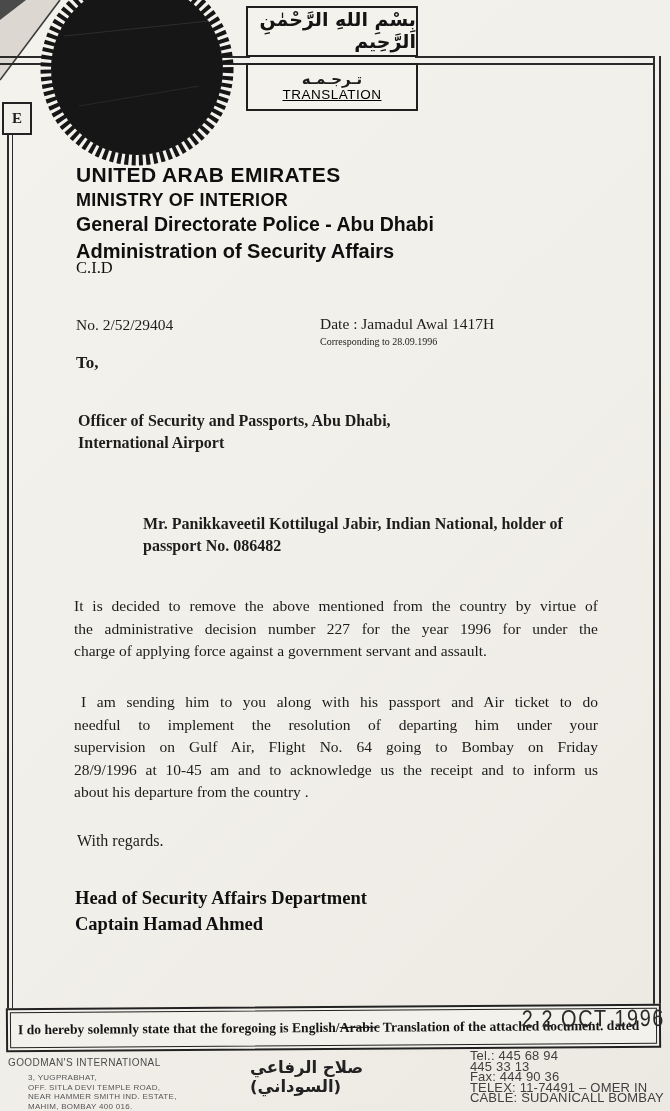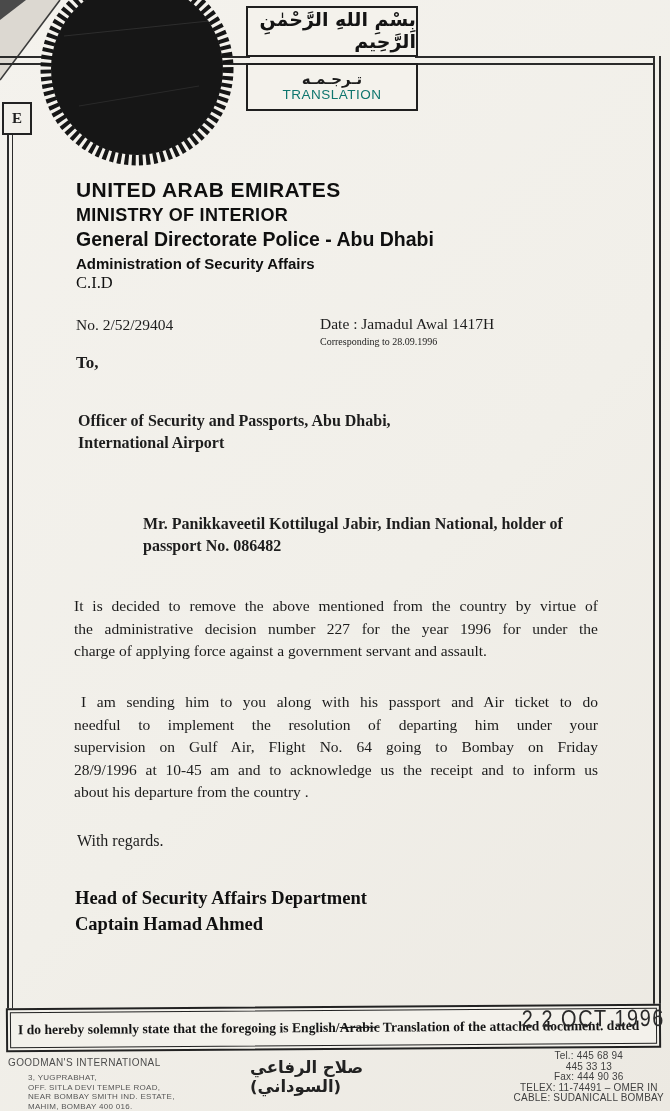--- a/index.html
+++ b/index.html
@@ -46,28 +46,28 @@
     display: flex; justify-content: center;
   }
   .bismillah-text { font-size: 19px; font-weight: bold; color: #141414; }
   .translation-box {
     left: 246px; top: 63px; width: 168px; height: 44px;
     border: 2.5px solid #1f1f1f; background: #f4f2ec;
     display: flex; flex-direction: column; align-items: center; justify-content: center;
     line-height: 1.05;
   }
   .translation-arabic { font-size: 15px; font-weight: bold; letter-spacing: 1px; }
-  .translation-label { font-size: 13.5px; letter-spacing: 0.5px; color:#0f766e; }
-
-  
-  .lh { left: 76px; color: #0f0f0f; white-space: nowrap; margin-top: 15px; }
+  .translation-label { font-size: 13.5px; letter-spacing: 0.5px; color:#000000;text-decoration:underline; }
+
+  
+  .lh { left: 76px; color: #0f0f0f; white-space: nowrap; }
   .lh1 { top: 163px; font-size: 21px;  font-weight: bold; letter-spacing: 0.4px; }
   .lh2 { top: 190px; font-size: 18px;  font-weight: bold; letter-spacing: 0.3px; }
   .lh3 { top: 213px; font-size: 19.5px; font-weight: bold; }
-  .lh4 { top: 240px; font-size: 15px;  font-weight: bold; }
+  .lh4 { top: 240px; font-size: 20px;  font-weight: bold; }
   .lh5 { top: 258px; font-size: 16.5px; }
 
   
   .refno { left: 76px; top: 316px; font-size: 15.5px; }
   .date1 { left: 320px; top: 315px; font-size: 15.5px; }
   .date2 { left: 320px; top: 336px; font-size: 10px; }
   .to    { left: 76px; top: 353px; font-size: 17px; font-weight: bold; }
 
   .addr  { left: 78px; font-size: 16px; font-weight: bold; white-space: nowrap; }
   .addr1 { top: 412px; } .addr2 { top: 434px; }
@@ -105,21 +105,21 @@
     position: absolute; right: -6px; top: 1px;
     font-family: "Liberation Sans", sans-serif;
     font-size: 20px; letter-spacing: 1.5px; color: #2a2a2a;
     transform: scaleY(1.18); white-space: nowrap;
   }
 
   
   .fcompany { left: 8px; top: 1057px; font-size: 10px; letter-spacing: 0.4px; color: #4c4c4c; }
   .faddress { left: 8px; top: 1073px; font-size: 8px; line-height: 9.6px; color: #565656; letter-spacing: 0.3px; margin-left: 20px; }
   .farabic  { left: 250px; top: 1058px; width: 185px; text-align: left; font-size: 16.5px; font-weight: bold; color:#222; }
-  .fcontact { right: 6px; top: 1051px; text-align: center; font-size: 10px; line-height: 10.6px; color: #3f3f3f; letter-spacing: 0.2px; }
+  .fcontact { right: 6px; top: 1051px; text-align: left; font-size: 13px; line-height: 10.6px; color: #3f3f3f; letter-spacing: 0.2px; }
 </style>
 </head>
 <body>
 
 <div class="page">
 
   <svg class="abs fold" width="80" height="95">
     <polygon points="0,0 60,0 0,80" fill="#dcd8d1"></polygon>
     <line x1="60" y1="0" x2="0" y2="80" stroke="#3a3a3a" stroke-width="1.6"></line>
     <polygon points="0,0 26,0 0,20" fill="#4a4a4a"></polygon>
@@ -189,21 +189,21 @@
     <div class="certinner">
       <span class="certtext"><span>I do hereby solemnly state that the foregoing is English/</span><span class="struck">Arabic</span><span> Translation of the attached document. dated</span></span>
     </div>
     <span class="datestamp">2 2 OCT 1996</span>
   </div>
 
   <div class="abs sans fcompany">GOODMAN'S INTERNATIONAL</div>
   <div class="abs sans faddress">
     <div>3, YUGPRABHAT,</div>
     <div>OFF. SITLA DEVI TEMPLE ROAD,</div>
-    <div>NEAR BOMBAY SMITH IND. ESTATE,</div>
+    <div>NEAR HAMMER SMITH IND. ESTATE,</div>
     <div>MAHIM, BOMBAY 400 016.</div>
   </div>
   <div class="abs arabic farabic">صلاح الرفاعي (السوداني)</div>
   <div class="abs sans fcontact">
     <div>Tel.: 445 68 94</div>
     <div>445 33 13</div>
     <div>Fax: 444 90 36</div>
     <div>TELEX: 11-74491 – OMER IN</div>
     <div>CABLE: SUDANICALL BOMBAY</div>
   </div>

